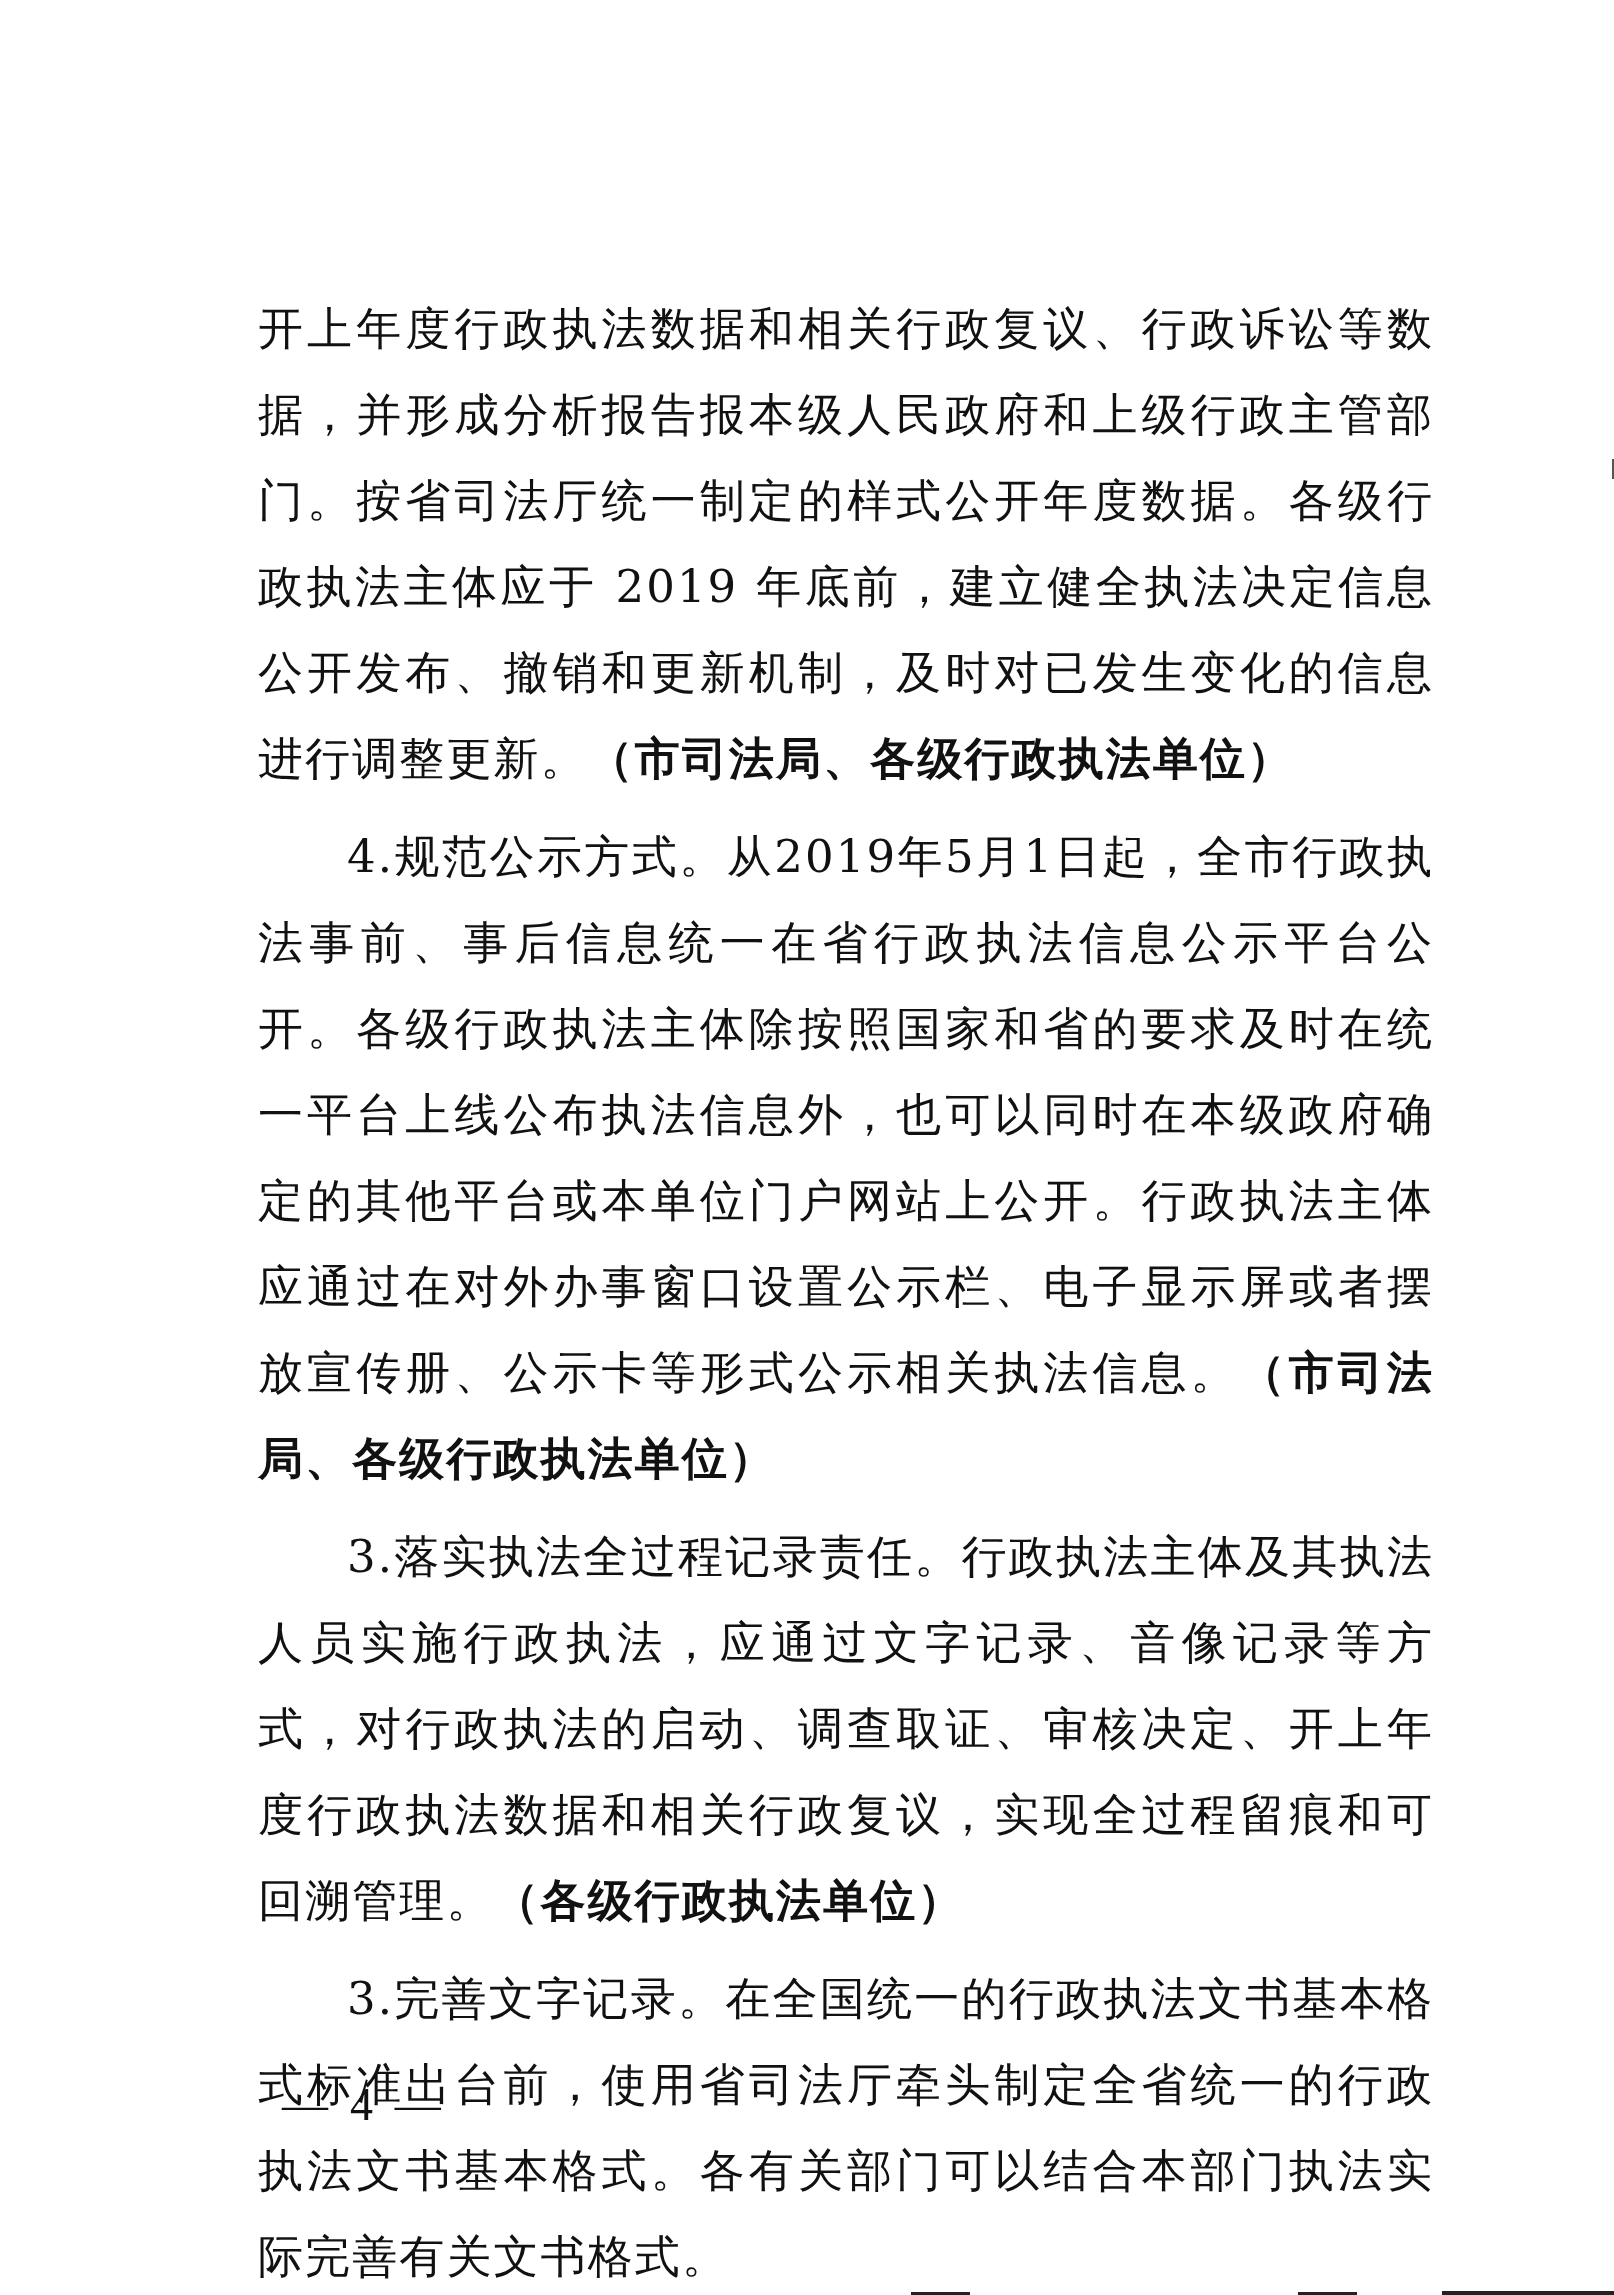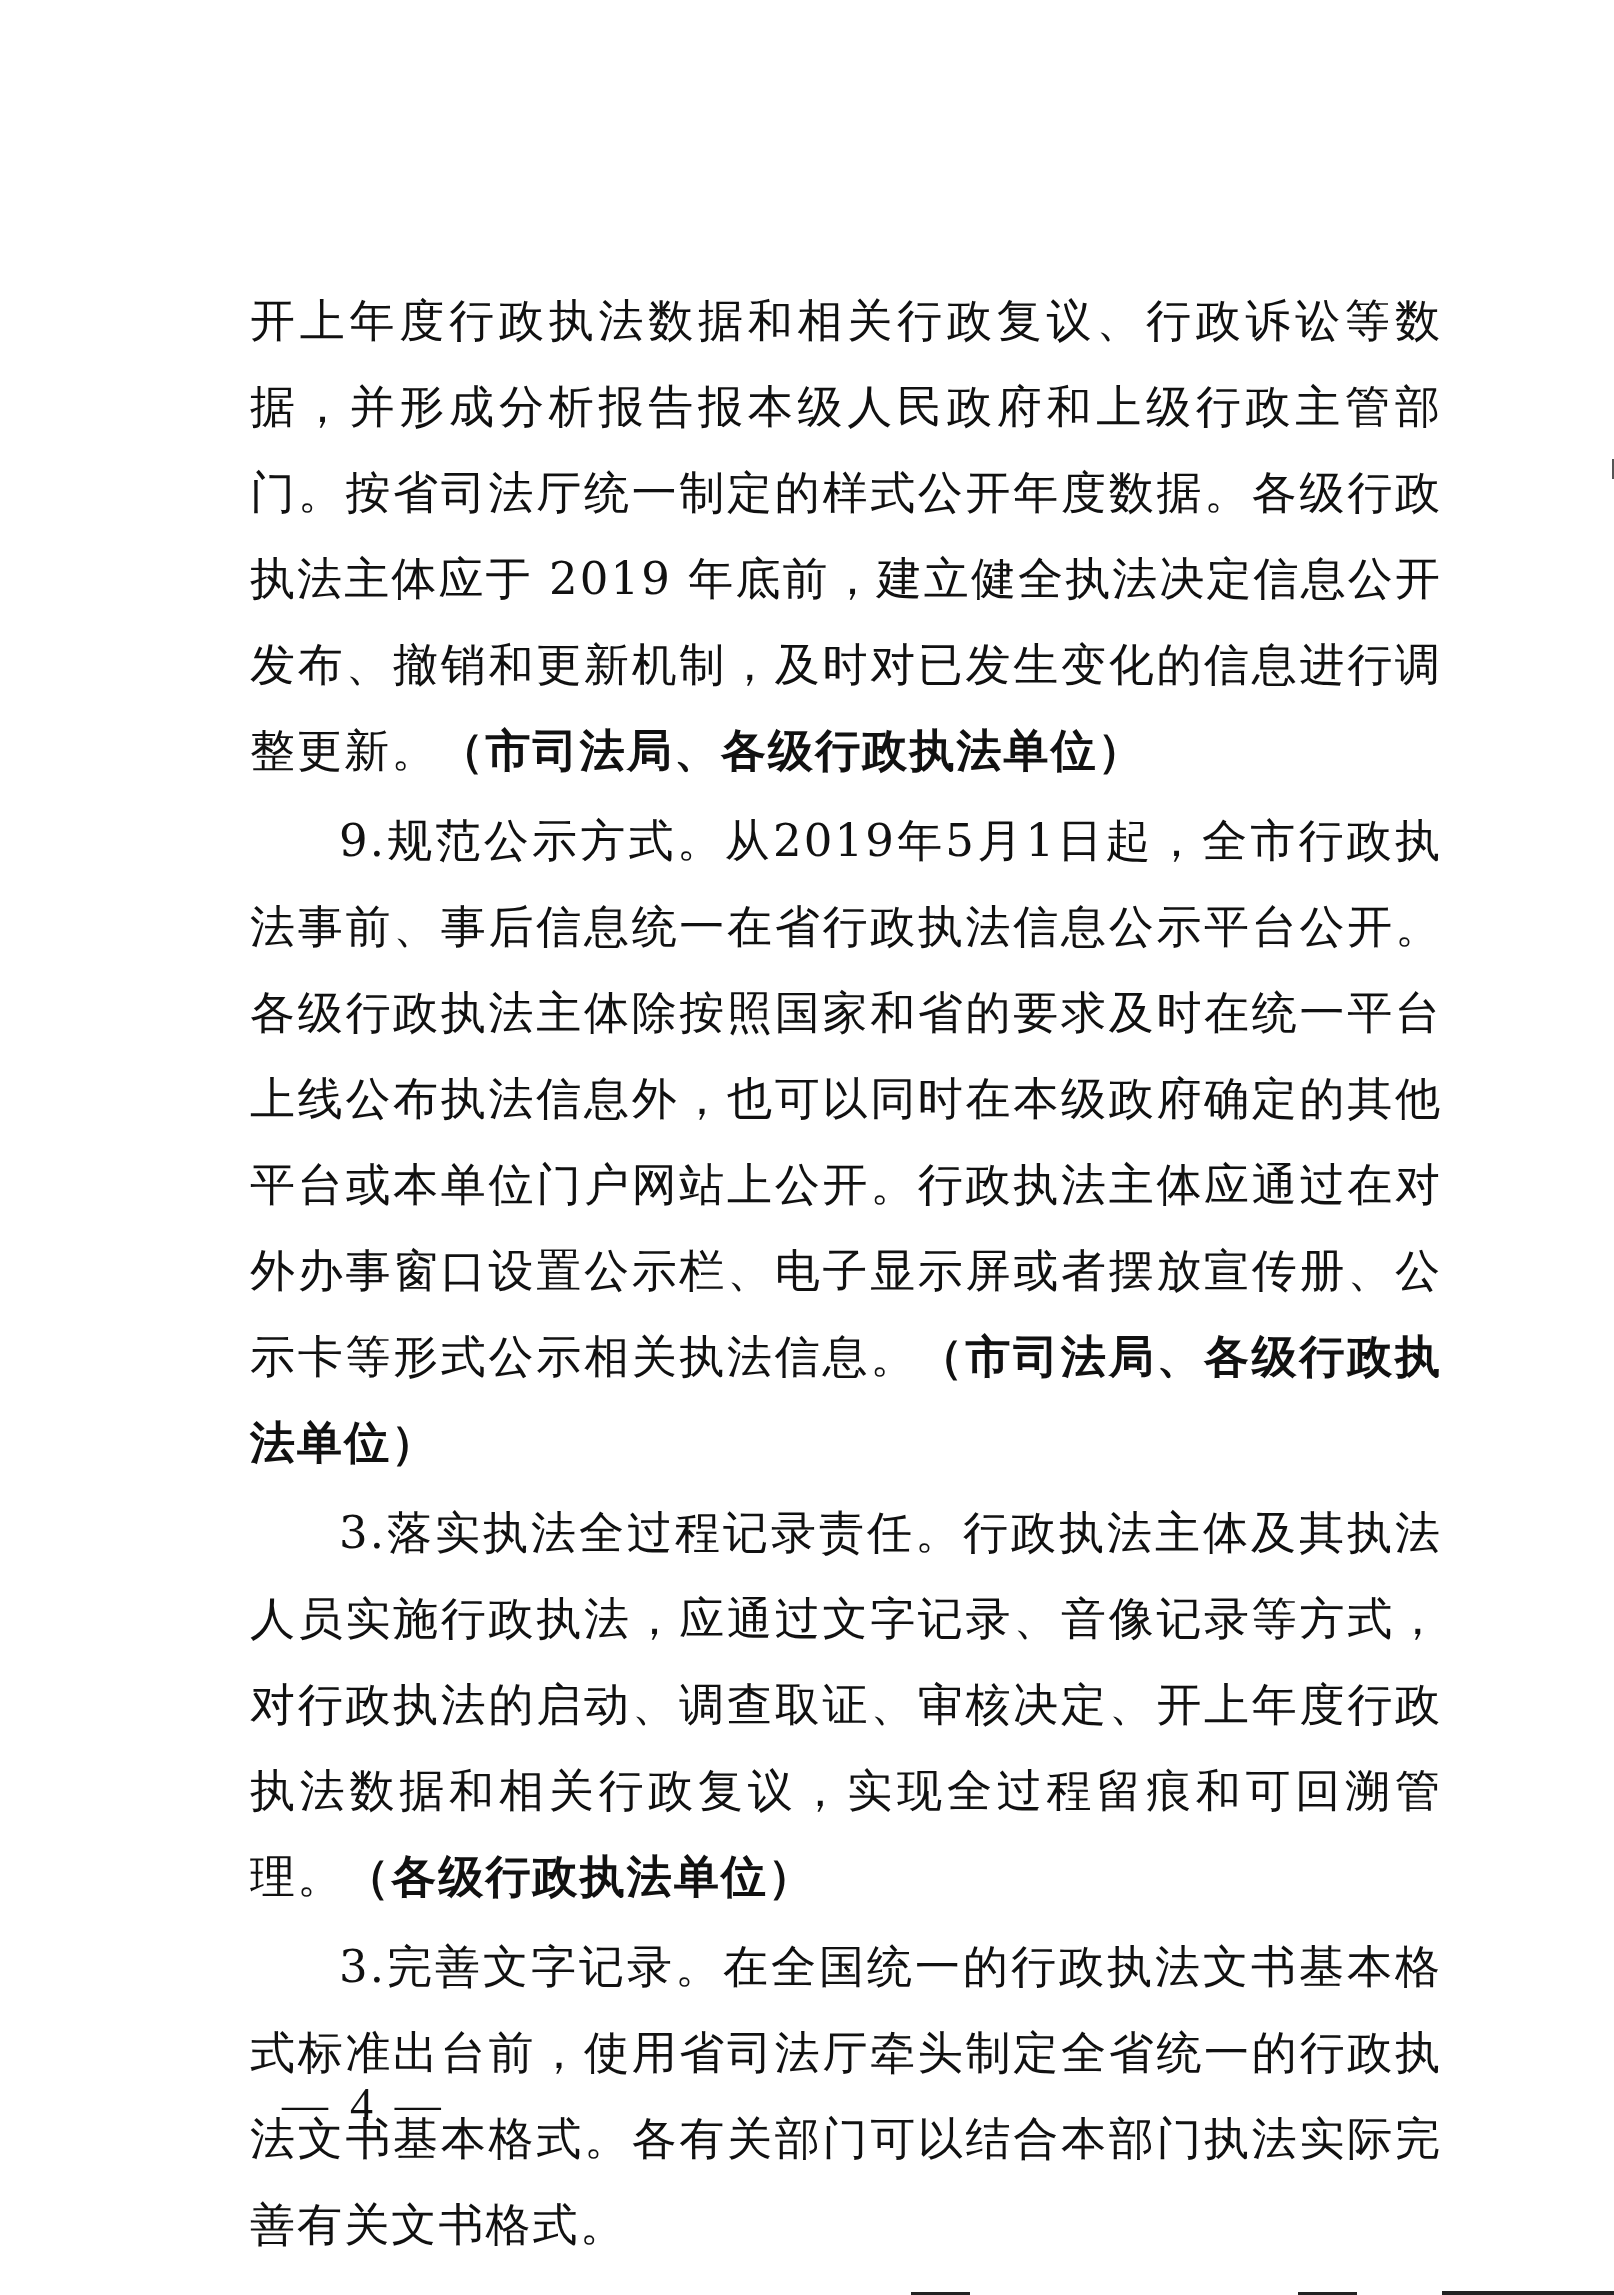--- a/index.html
+++ b/index.html
@@ -20,21 +20,21 @@
       left: 246px;
       top: 274px;
       width: 1200px;
     }
     .para {
       font-size: 45px;
       line-height: 86px;
       letter-spacing: 2.1px;
       text-align: justify;
       text-align-last: left;
-      margin: 4px;
+      margin: 12px;
       word-break: break-all;
     }
     .indent {
       text-indent: 89px;
     }
     .bold {
       font-weight: bold;
     }
     .heading {
       font-weight: bold;
@@ -61,21 +61,21 @@
       background: #555;
     }
   </style>
 </head>
 <body>
 
 <div class="page">
 
   <p class="para"><span>开上年度行政执法数据和相关行政复议、行政诉讼等数据，并形成分析报告报本级人民政府和上级行政主管部门。按省司法厅统一制定的样式公开年度数据。各级行政执法主体应于 2019 年底前，建立健全执法决定信息公开发布、撤销和更新机制，及时对已发生变化的信息进行调整更新。</span><span class="bold">（市司法局、各级行政执法单位）</span></p>
 
-  <p class="para indent"><span>9.规范公示方式。</span><span>从2019年5月1日起，全市行政执法事前、事后信息统一在省行政执法信息公示平台公开。各级行政执法主体除按照国家和省的要求及时在统一平台上线公布执法信息外，也可以同时在本级政府确定的其他平台或本单位门户网站上公开。行政执法主体应通过在对外办事窗口设置公示栏、电子显示屏或者摆放宣传册、公示卡等形式公示相关执法信息。</span><span class="bold">（市司法局、各级行政执法单位）</span></p>
+  <p class="para indent"><span>4.规范公示方式。</span><span>从2019年5月1日起，全市行政执法事前、事后信息统一在省行政执法信息公示平台公开。各级行政执法主体除按照国家和省的要求及时在统一平台上线公布执法信息外，也可以同时在本级政府确定的其他平台或本单位门户网站上公开。行政执法主体应通过在对外办事窗口设置公示栏、电子显示屏或者摆放宣传册、公示卡等形式公示相关执法信息。</span><span class="bold">（市司法局、各级行政执法单位）</span></p>
 
 
   <p class="para indent"><span>3.落实执法全过程记录责任。</span><span>行政执法主体及其执法人员实施行政执法，应通过文字记录、音像记录等方式，对行政执法的启动、调查取证、审核决定、开上年度行政执法数据和相关行政复议，实现全过程留痕和可回溯管理。</span><span class="bold">（各级行政执法单位）</span></p>
 
   <p class="para indent"><span>3.完善文字记录。</span><span>在全国统一的行政执法文书基本格式标准出台前，使用省司法厅牵头制定全省统一的行政执法文书基本格式。各有关部门可以结合本部门执法实际完善有关文书格式。</span></p>
 
 </div>
 
 <div class="page-number">— 4 —</div>
 

